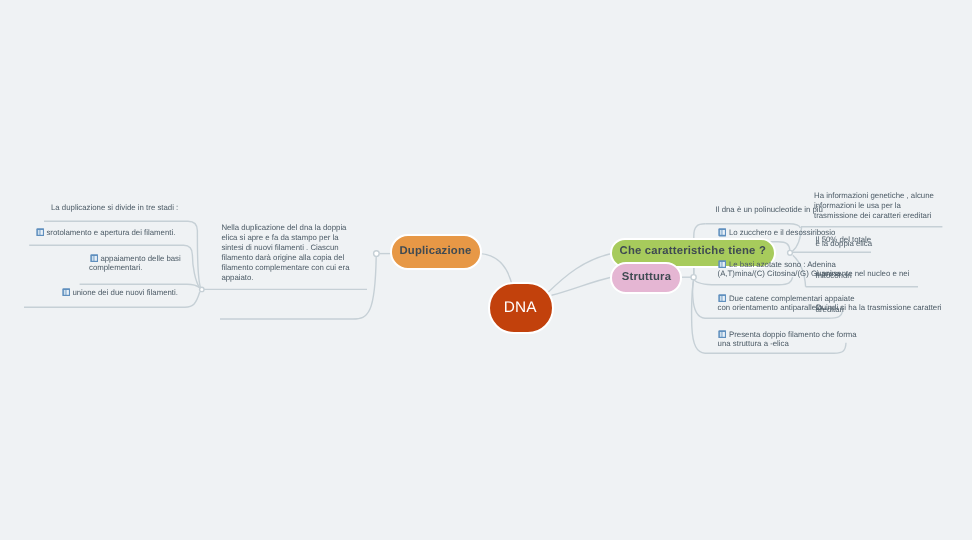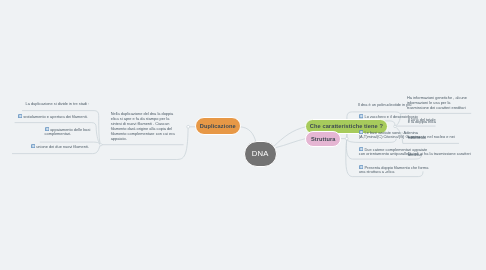--- a/index.html
+++ b/index.html
@@ -50,21 +50,21 @@
     </svg>
     <div class="bubble" style="left: 194.9px; top: 117.2px; width: 45.7px; height: 18.2px; background: rgb(231, 152, 70); font-size: 5.65px;">
       <span>Duplicazione</span>
     </div>
     <div class="bubble" style="left: 304.7px; top: 118.5px; width: 83.4px; height: 15.8px; background: rgb(167, 203, 92); font-size: 5.65px;">
       <span>Che caratteristiche tiene ?</span>
     </div>
     <div class="bubble" style="left: 305.2px; top: 130.8px; width: 36.1px; height: 16.4px; background: rgb(229, 182, 211); font-size: 5.65px;">
       <span>Struttura</span>
     </div>
-    <div class="bubble" style="left: 243.7px; top: 140.8px; width: 32.9px; height: 25.8px; background: #737373; font-size: 7.7px; font-weight: normal;">
+    <div class="bubble" style="left: 243.7px; top: 140.8px; width: 32.9px; height: 25.8px; background: #c2410c; font-size: 7.7px; font-weight: normal;">
       <span style="color: rgb(255, 255, 255);">DNA</span>
     </div>
     <div class="tnode" style="left: 25.5px; top: 101.5px;">
       <div><span>La duplicazione si divide in tre stadi :</span></div>
     </div>
     <div class="tnode" style="left: 17.5px; top: 113.5px;">
       <div><span class="ico"><svg viewBox="0 0 8 8" width="4.4" height="4.4">
             <rect x="0.3" y="0.3" width="7.4" height="7.4" rx="1" fill="#5f8fbe"></rect>
             <rect x="1.7" y="1.8" width="1.6" height="4.4" fill="#cfe0ee"></rect>
             <rect x="4" y="1.8" width="2.3" height="4.4" fill="#e8f0f7"></rect>

